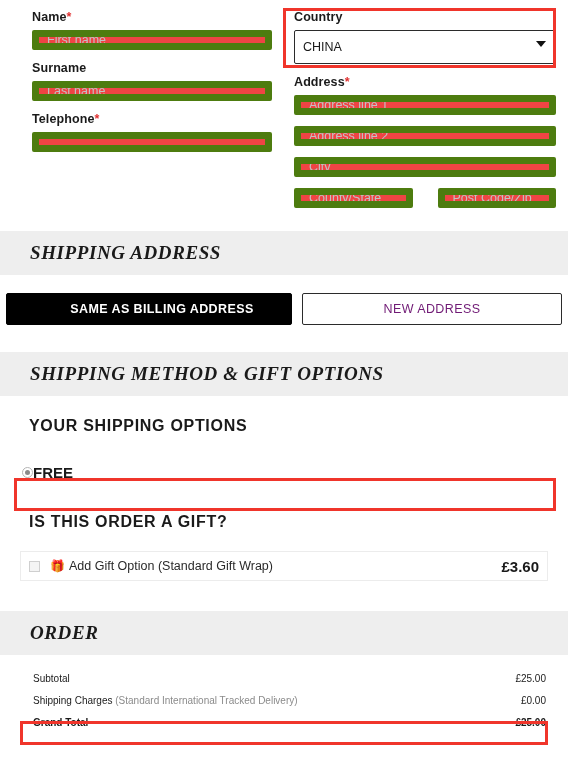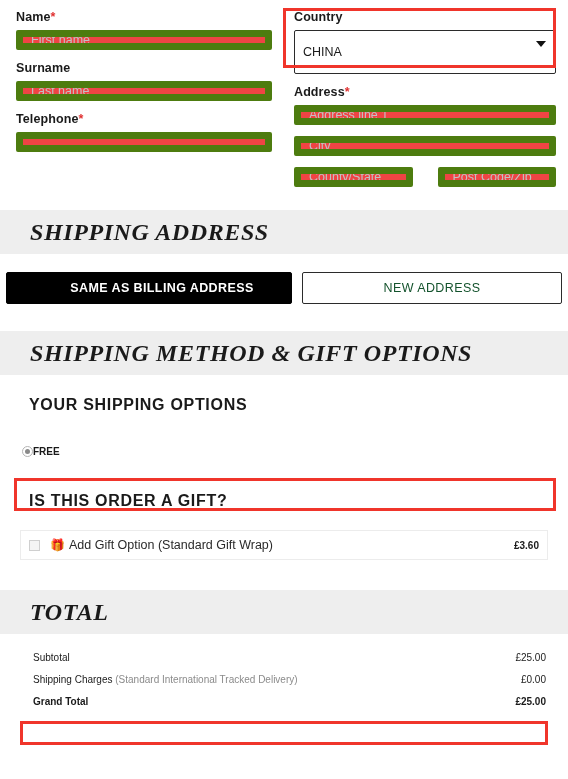--- a/index.html
+++ b/index.html
@@ -18,21 +18,21 @@
 
   
   .form-grid {
     display: flex;
     padding: 0;
   }
   .col {
     width: 284px;
     box-sizing: border-box;
   }
-  .col-left  { padding: 10px 12px 0 16px; }
+  .col-left  { padding: 10px 12px 0 32px; }
   .col-right { padding: 10px 12px 0 10px; position: relative; }
 
   .field-label {
     font-size: 12.5px;
     font-weight: bold;
     color: #1a1a1a;
     margin: 0 0 5px 0;
     line-height: 15px;
     letter-spacing: 0.1px;
   }
@@ -55,21 +55,21 @@
     padding: 0 8px;
     outline: none;
     margin-bottom: 11px;
   }
   .txt::placeholder { color: #c2c2c2; }
 
   .sel-wrap { position: relative; }
   .sel {
     display: block;
     width: 100%;
-    height: 44px;
+    height: 34px;
     box-sizing: border-box;
     border: 1px solid #2b2b2b;
     border-radius: 2px;
     background: #fff;
     font-family: "Liberation Sans", sans-serif;
     font-size: 12.5px;
     color: #1a1a1a;
     padding: 0 26px 0 8px;
     outline: none;
     -webkit-appearance: none;
@@ -98,21 +98,21 @@
     height: 44px;
     display: flex;
     align-items: center;
     padding-left: 30px;
     box-sizing: border-box;
   }
   .band-title {
     font-family: "Liberation Serif", serif;
     font-style: italic;
     font-weight: bold;
-    font-size: 24px;
+    font-size: 19px;
     letter-spacing: 0.6px;
     color: #1a1a1a;
   }
 
   
   .btn-row {
     display: flex;
     gap: 10px;
     padding: 18px 6px 0 6px;
   }
@@ -131,21 +131,21 @@
     justify-content: center;
   }
   .btn-primary {
     background: #000;
     color: #fff;
     border: 1px solid #000;
     padding-left: 32px;
   }
   .btn-secondary {
     background: #fff;
-    color: #14532d;
+    color: #701a75;
     border: 1px solid #2b2b2b;
     font-weight: normal;
   }
 
   
   .subhead {
     font-size: 16px;
     font-weight: bold;
     letter-spacing: 0.7px;
     color: #1a1a1a;
@@ -162,21 +162,21 @@
     padding: 0 8px 0 8px;
   }
   .opt-row.boxed { border: 1px solid #ececec; margin: 0 20px 0 20px; }
   .opt-label {
     flex: 1;
     font-size: 12.5px;
     color: #2a2a2a;
     padding-left: 10px;
   }
   .opt-price {
-    font-size: 10px;
+    font-size: 15px;
     font-weight: bold;
     color: #1a1a1a;
   }
   .radio {
     width: 11px; height: 11px;
     border-radius: 50%;
     border: 1px solid #b4b4b4;
     background: #fff;
     position: relative;
     box-sizing: border-box;
@@ -253,20 +253,21 @@
     <div class="field-label">Country</div>
     <div class="sel-wrap">
       <select class="sel">
         <option>CHINA</option>
       </select>
       <span class="caret"></span>
     </div>
 
     <div class="field-label"><span>Address</span><span class="req">*</span></div>
     <input class="txt" type="text" placeholder="Address line 1" style="">
+    <input class="txt" type="text" placeholder="Address line 2" style="">
     <input class="txt" type="text" placeholder="City" style="">
 
     <div class="pair">
       <div>
         <input class="txt" type="text" placeholder="County/State" style="">
       </div>
       <div>
         <input class="txt" type="text" placeholder="Post Code/Zip" style="">
       </div>
     </div>
@@ -303,21 +304,21 @@
 <div style="height:20px"></div>
 <div class="opt-row boxed">
   <span class="checkbox"></span>
   <span class="gift-icon">🎁</span>
   <span class="opt-label with-icon">Add Gift Option (Standard Gift Wrap)</span>
   <span class="opt-price">£3.60</span>
 </div>
 
 <div style="height:30px"></div>
 <div class="band">
-  <span class="band-title">TOTAL</span>
+  <span class="band-title">ORDER</span>
 </div>
 
 <div class="totals">
   <div class="total-row">
     <span class="t-label"><span>Subtotal</span><span class="t-sub"></span></span>
     <span class="t-val">£25.00</span>
   </div>
   <div class="total-row">
     <span class="t-label"><span>Shipping Charges</span><span class="t-sub"> (Standard International Tracked Delivery)</span></span>
     <span class="t-val">£0.00</span>

